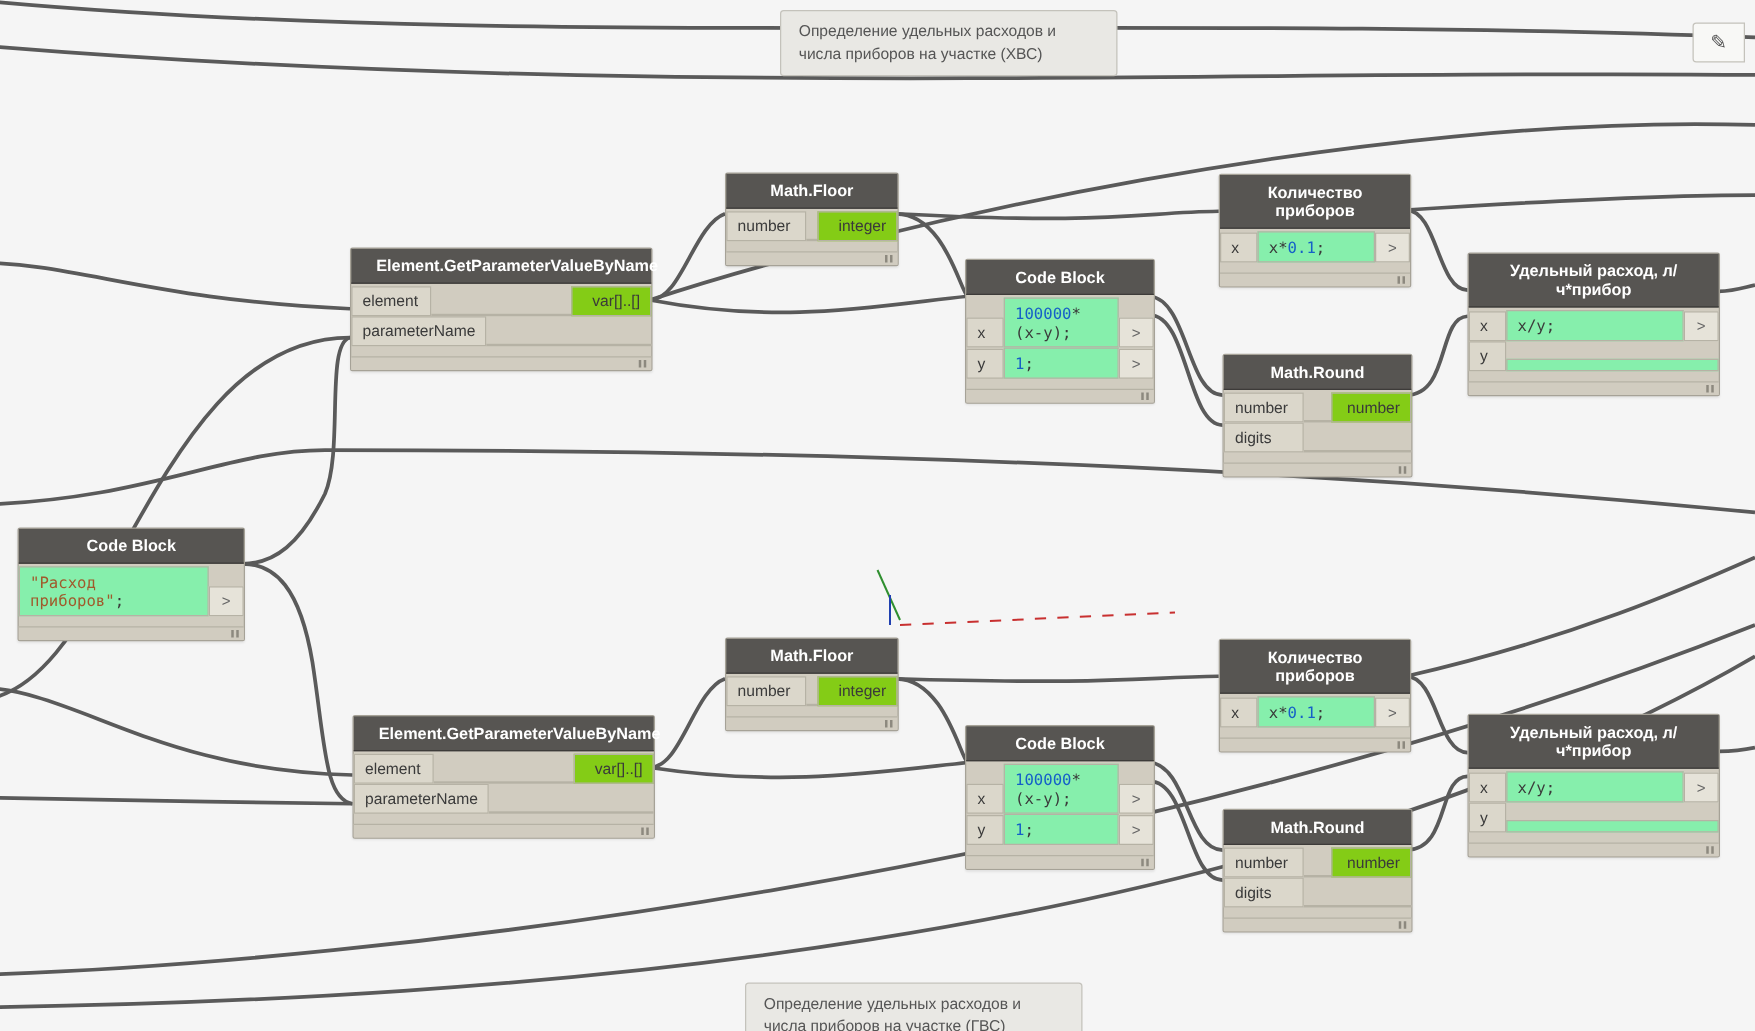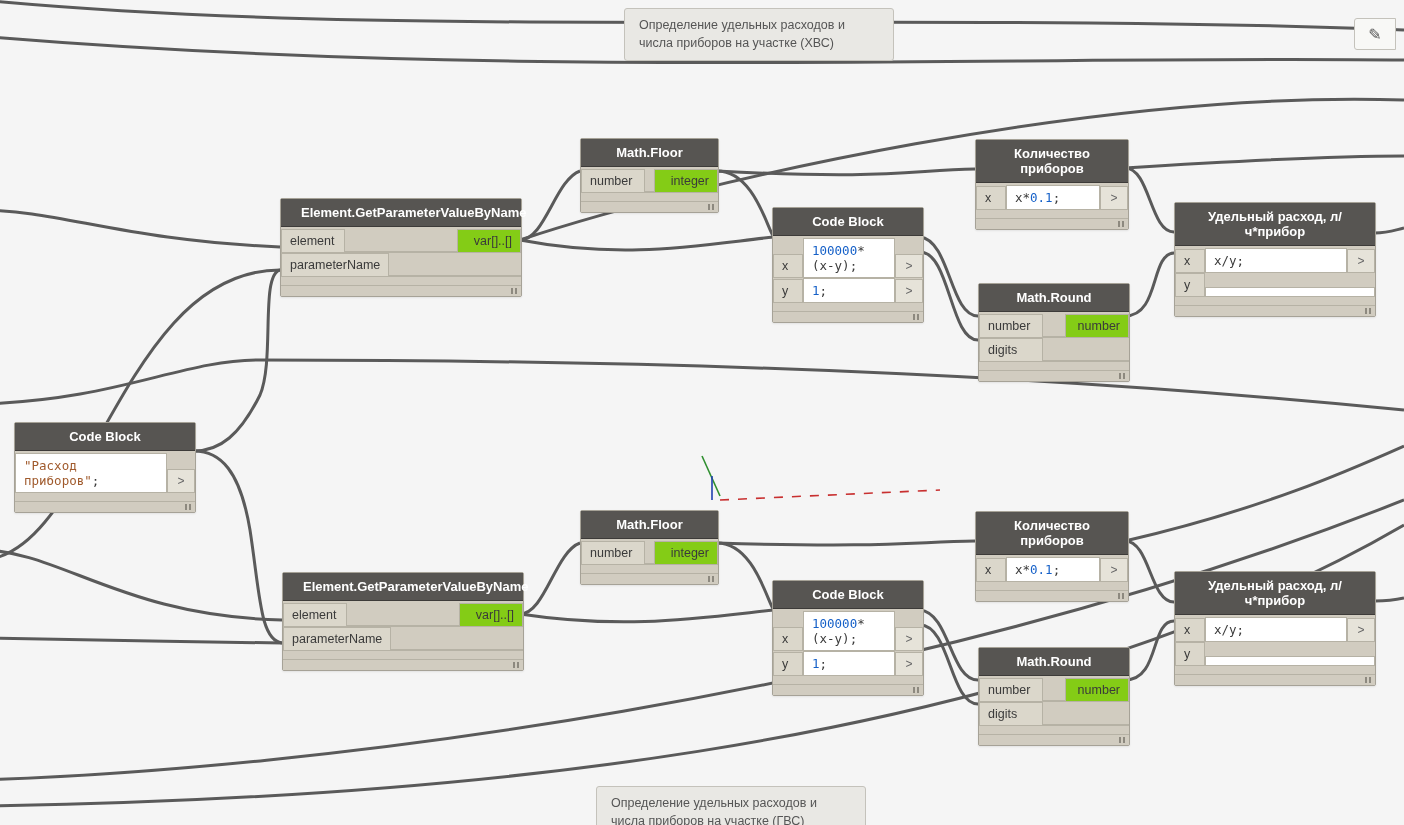--- a/index.html
+++ b/index.html
@@ -6,21 +6,21 @@
 svg.wires{position:absolute;left:0;top:0;width:1404px;height:825px;pointer-events:none}
 svg.wires path{stroke:#5a5a5a;stroke-width:3;fill:none}
 .note{position:absolute;background:#e9e8e4;border:1px solid #c4c2bb;border-radius:3px;padding:8px 14px;font-size:12.5px;color:#555;line-height:1.4;max-width:240px}
 .node{position:absolute;background:#d1ccc0;border:1px solid #a6a297;border-radius:2px;font-size:12.5px;color:#3a3a3a;box-shadow:0 1px 2px rgba(0,0,0,.08)}
 .node .title{background:#575552;color:#fff;font-weight:bold;text-align:center;padding:6px 20px;font-size:13px;border-bottom:1px solid #3d3b39}
 .node .body{display:flex;flex-direction:column;padding:2px 0 8px}
 .row{display:flex;align-items:flex-end}
 .cell-in,.cell-out,.cell-mid{padding:4px 8px;border:1px solid #b6b2a5;font-size:12.5px}
 .cell-in{background:#dbd7cb;min-width:46px}
 .cell-out{background:#84cc16;min-width:46px;text-align:right}
-.cell-mid{background:#ffffff;font-family:Consolas,monospace;flex:1}
+.cell-mid{background:#86efac;font-family:Consolas,monospace;flex:1}
 .cell-mid .kw{color:#1560c8}
 .cell-mid .str{color:#a05a2c}
 .chev{background:#e6e3d9;border:1px solid #b6b2a5;padding:4px 6px;font-size:12px;color:#666;min-width:14px;text-align:center}
 .footer-bar{height:10px;background:#d1ccc0;border-top:1px solid #b6b2a5;display:flex;justify-content:flex-end;align-items:center;padding-right:4px}
 .footer-bar span{width:2px;height:6px;background:#8d897f;margin-left:2px}
 .port-row{display:flex;justify-content:space-between}
 .port-row .cell-in,.port-row .cell-out{flex:0 0 auto}
 .spacer{flex:1;background:#d6d1c5;border:1px solid #b6b2a5}
 .tool-corner{position:absolute;right:8px;top:18px;width:40px;height:30px;background:#f8f8f6;border:1px solid #c4c2bb;border-radius:3px 0 0 3px;display:flex;align-items:center;justify-content:center;font-size:16px;color:#555}
 

